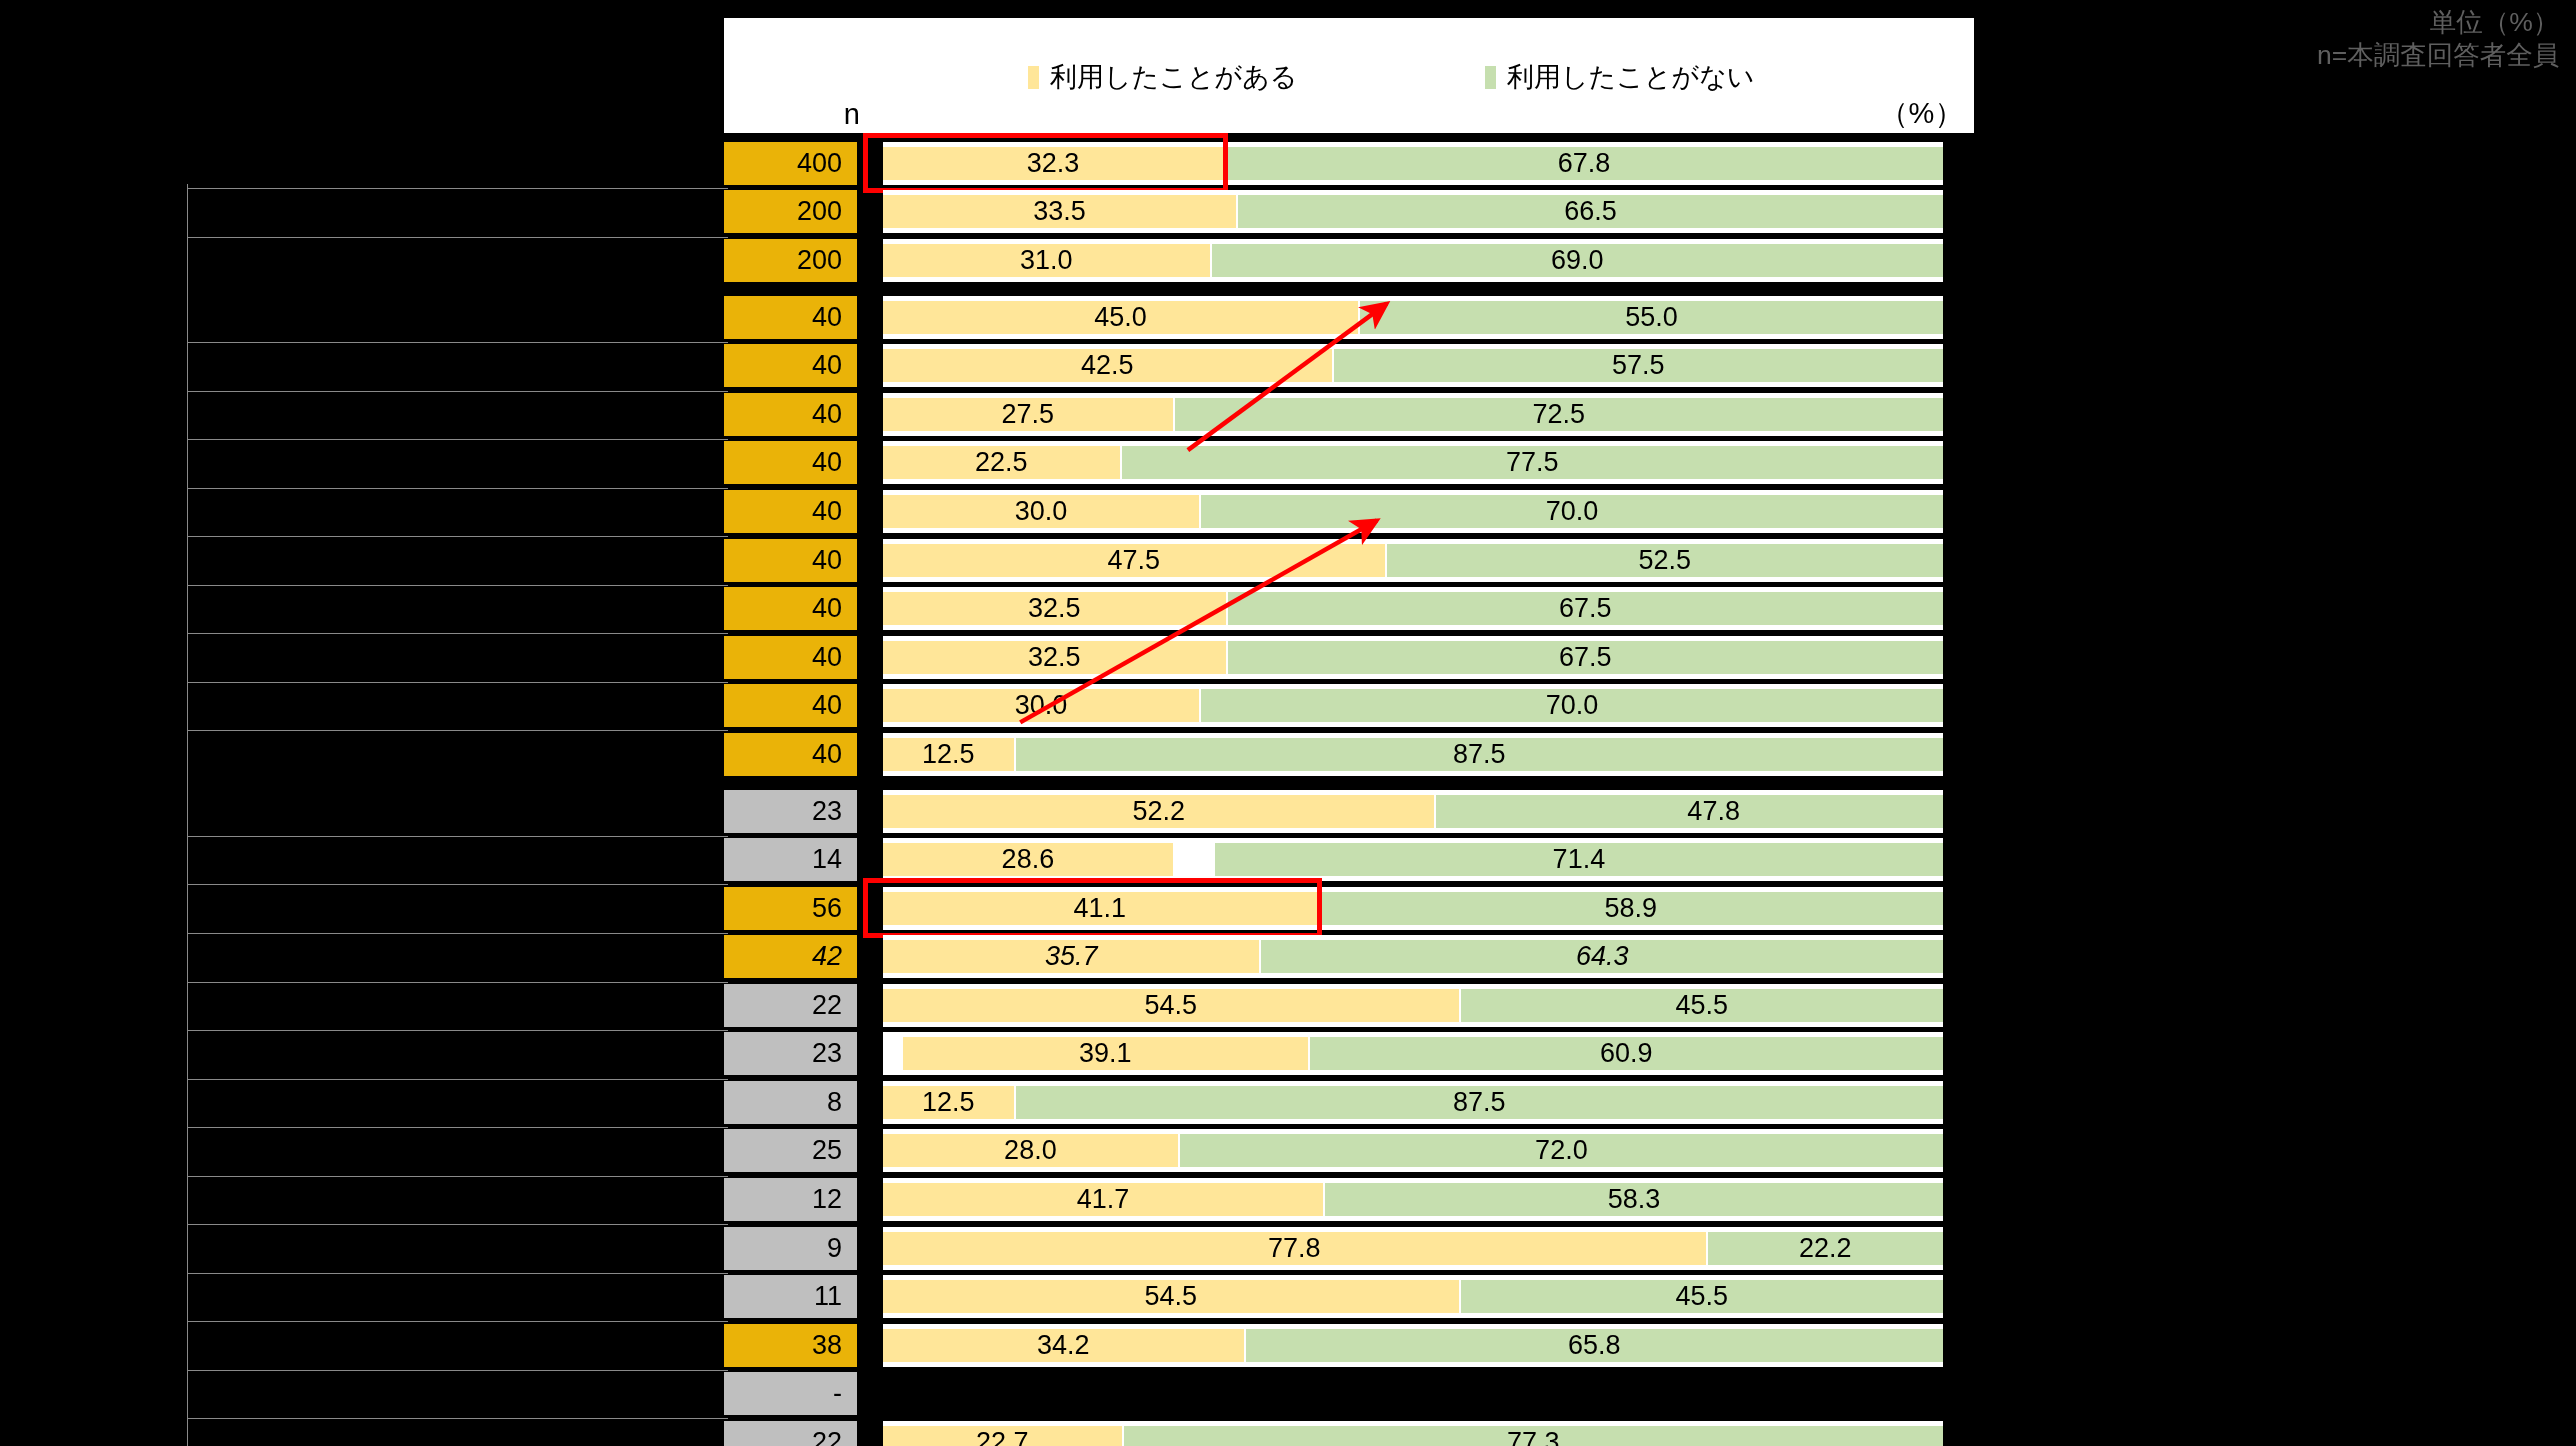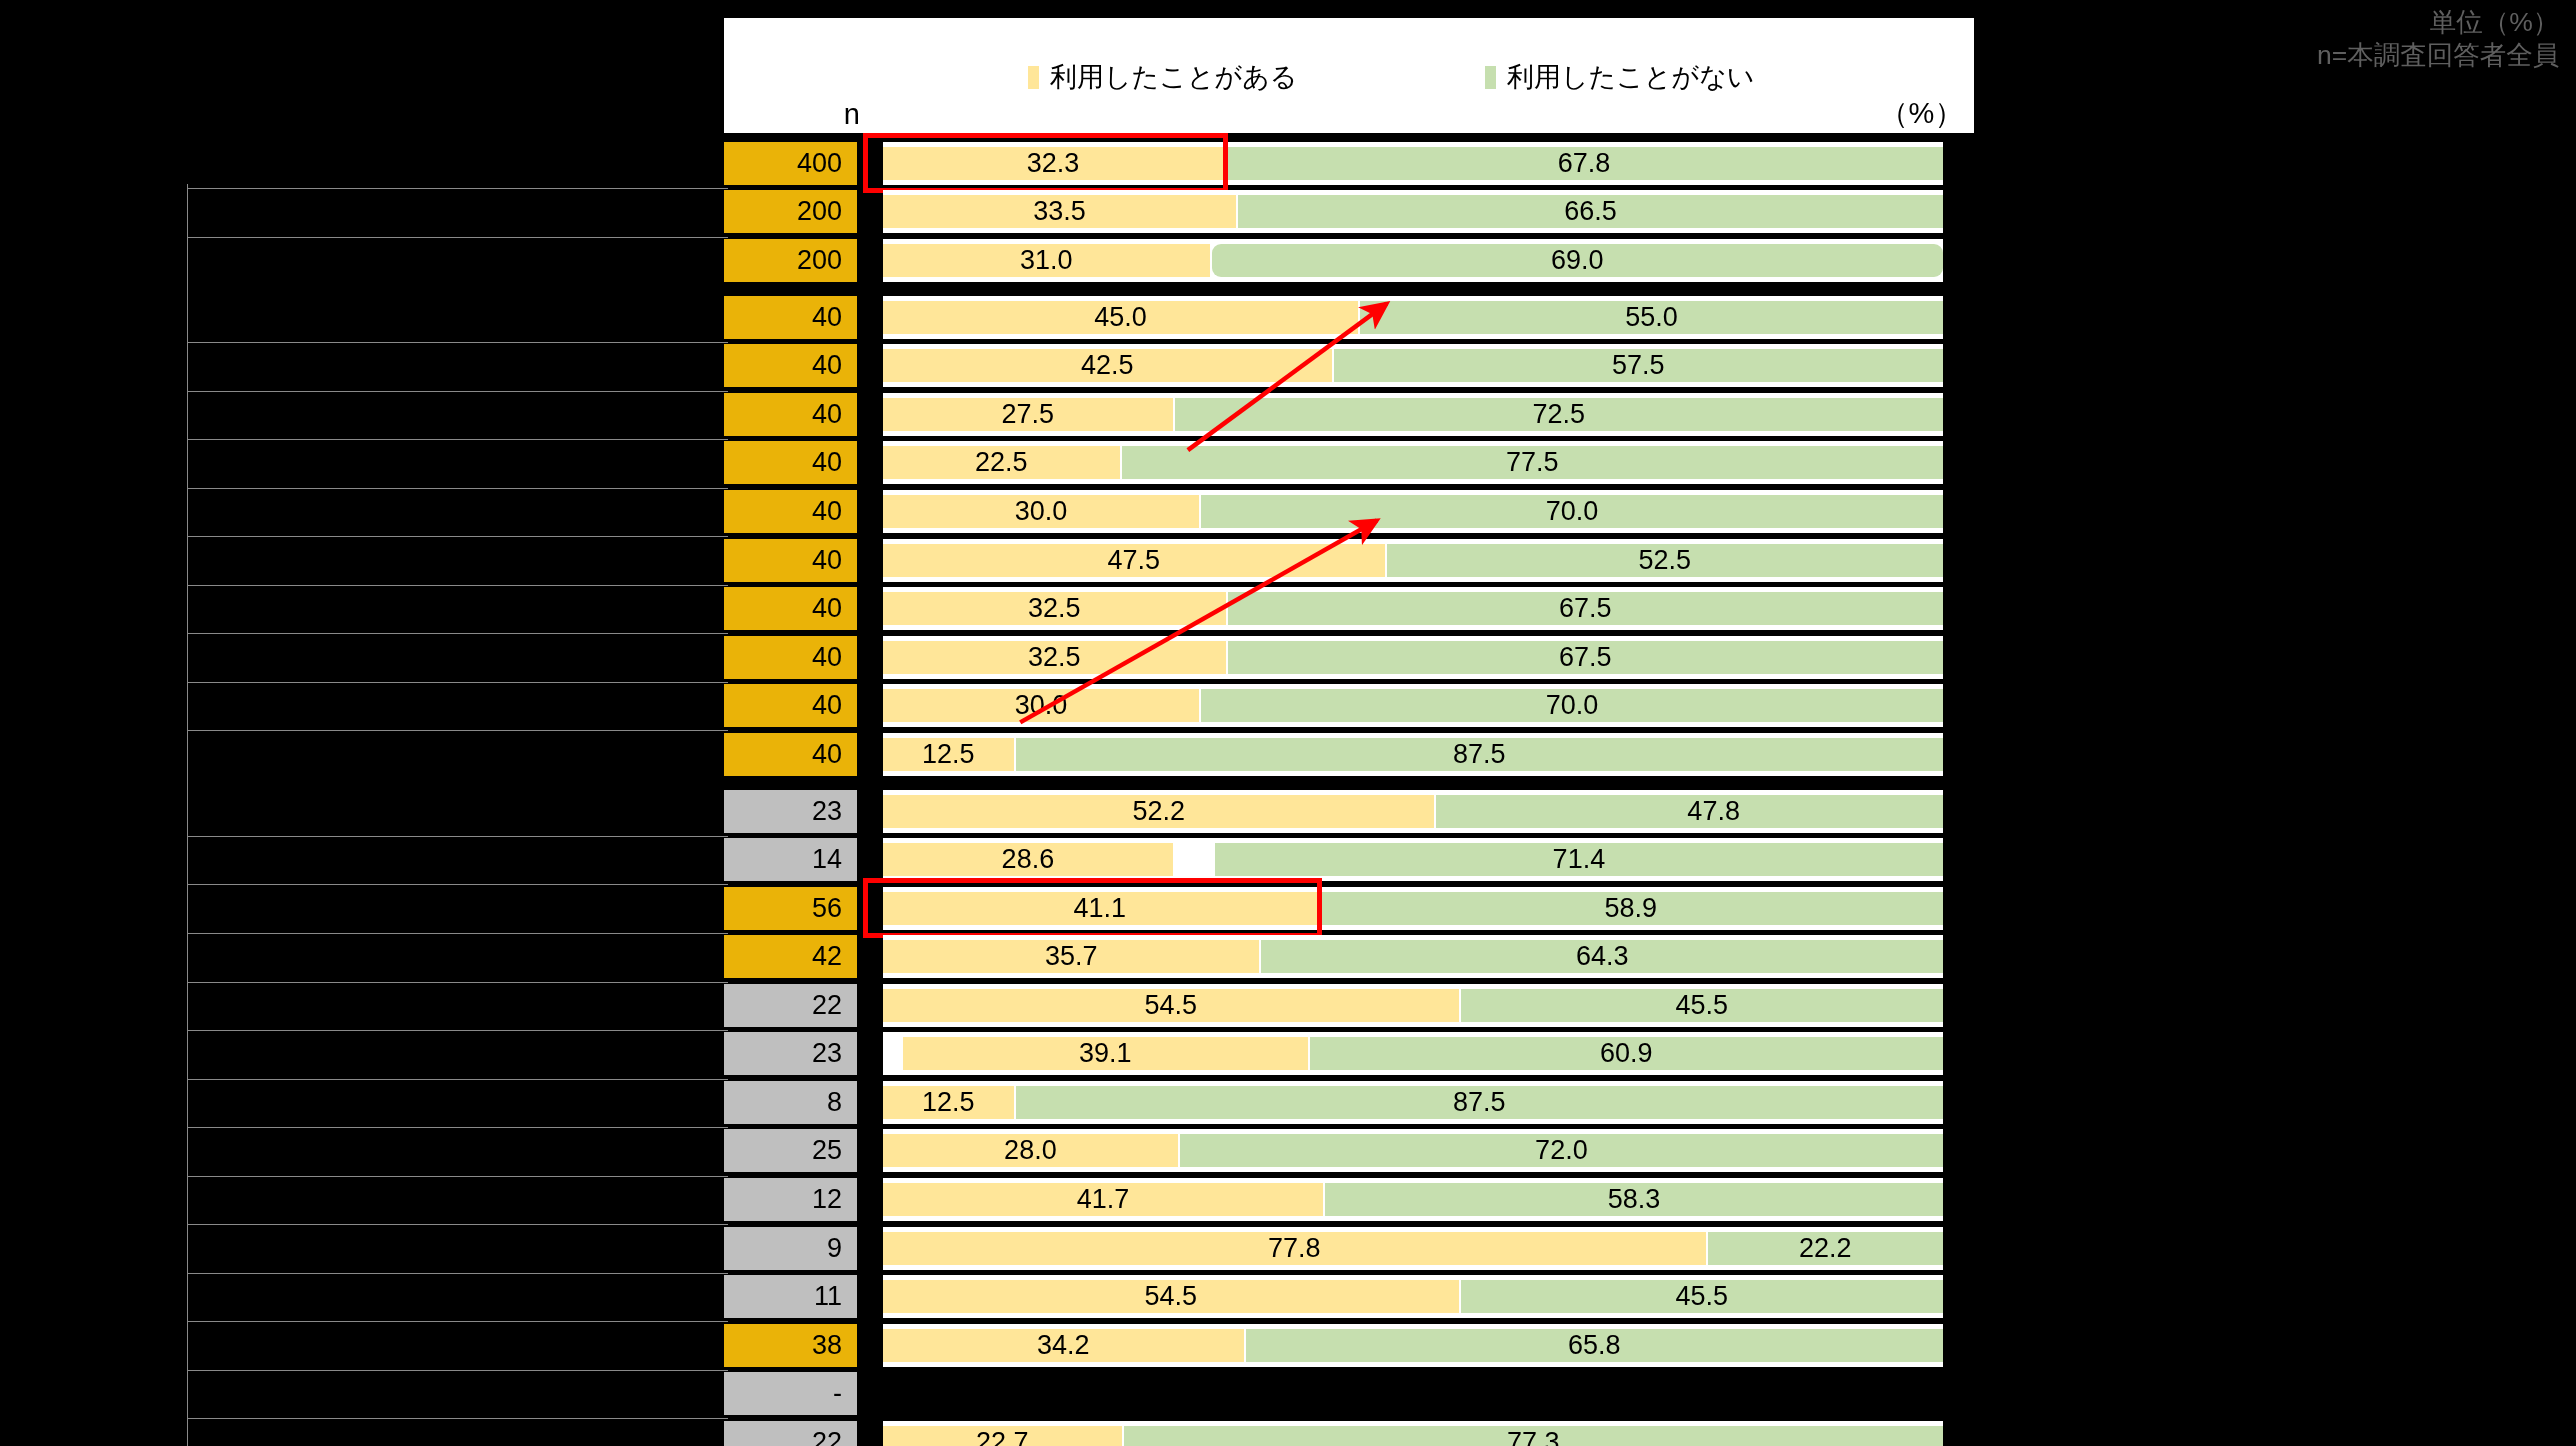--- a/index.html
+++ b/index.html
@@ -222,21 +222,21 @@
       <div class="n-cell n-white">200</div>
       <div class="bar-track">
         <div class="bar-seg seg-a" style="width: 33.5%;">33.5</div>
         <div class="bar-seg seg-b" style="width: 66.5%;">66.5</div>
       </div>
     </div>
     <div class="row" style="top: 239px;">
       <div class="n-cell n-white">200</div>
       <div class="bar-track">
         <div class="bar-seg seg-a" style="width: 31%;">31.0</div>
-        <div class="bar-seg seg-b" style="width: 69%; border-radius: 9px;">69.0</div>
+        <div class="bar-seg seg-b" style="width: 69%;">69.0</div>
       </div>
     </div>
     <div class="row" style="top: 296px;">
       <div class="n-cell n-white">40</div>
       <div class="bar-track">
         <div class="bar-seg seg-a" style="width: 45%;">45.0</div>
         <div class="bar-seg seg-b" style="width: 55%;">55.0</div>
       </div>
     </div>
     <div class="row" style="top: 344px;">
@@ -317,21 +317,21 @@
       </div>
     </div>
     <div class="row" style="top: 887px;">
       <div class="n-cell n-white">56</div>
       <div class="bar-track">
         <div class="bar-seg seg-a" style="width: 41.1%;">41.1</div>
         <div class="bar-seg seg-b" style="width: 58.9%;">58.9</div>
       </div>
     </div>
     <div class="hl-box" style="left: 863px; top: 878px; width: 459px; height: 60px;"></div>
-    <div class="row" style="top: 935px;">
+    <div class="row" style="top: 935px; font-style: italic;">
       <div class="n-cell n-white">42</div>
       <div class="bar-track">
         <div class="bar-seg seg-a" style="width: 35.7%;">35.7</div>
         <div class="bar-seg seg-b" style="width: 64.3%;">64.3</div>
       </div>
     </div>
     <div class="row" style="top: 984px;">
       <div class="n-cell n-gray">22</div>
       <div class="bar-track">
         <div class="bar-seg seg-a" style="width: 54.5%;">54.5</div>

